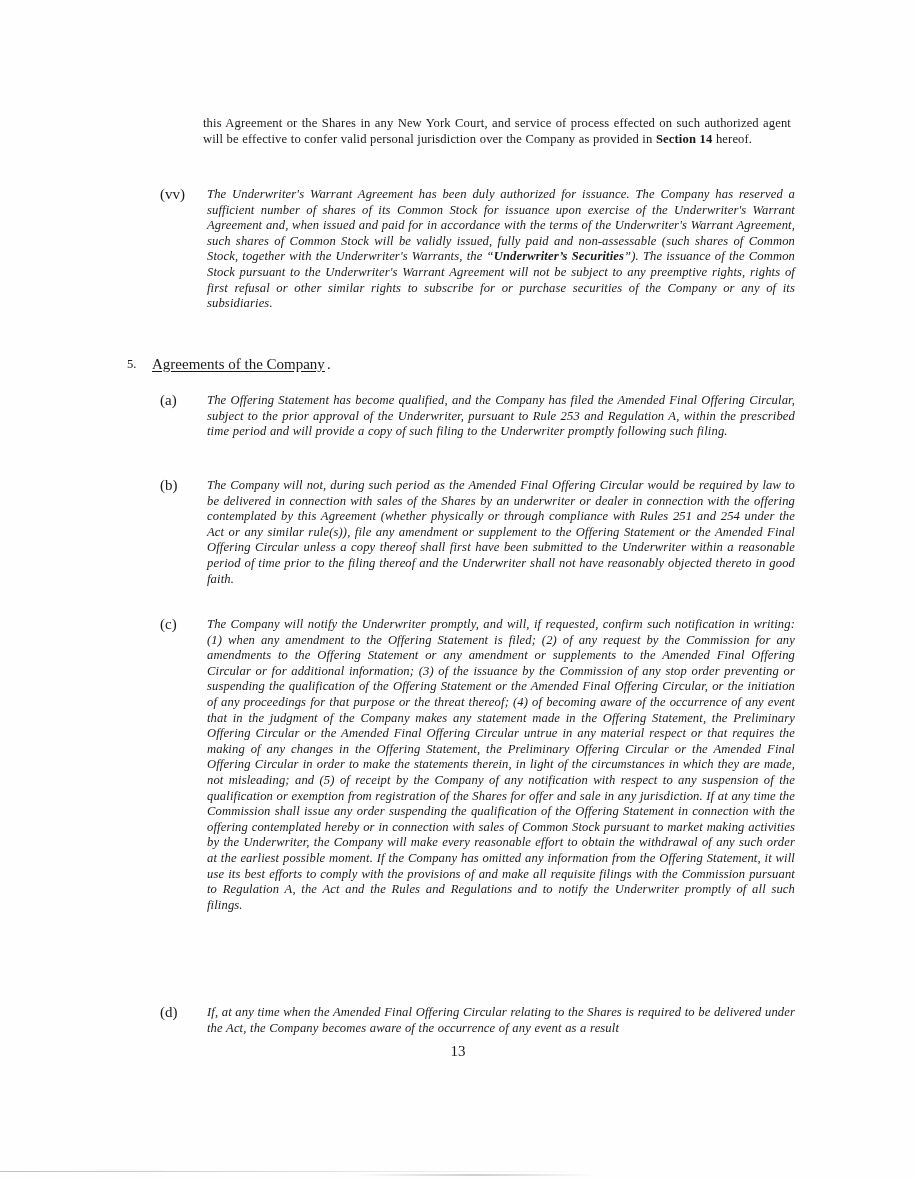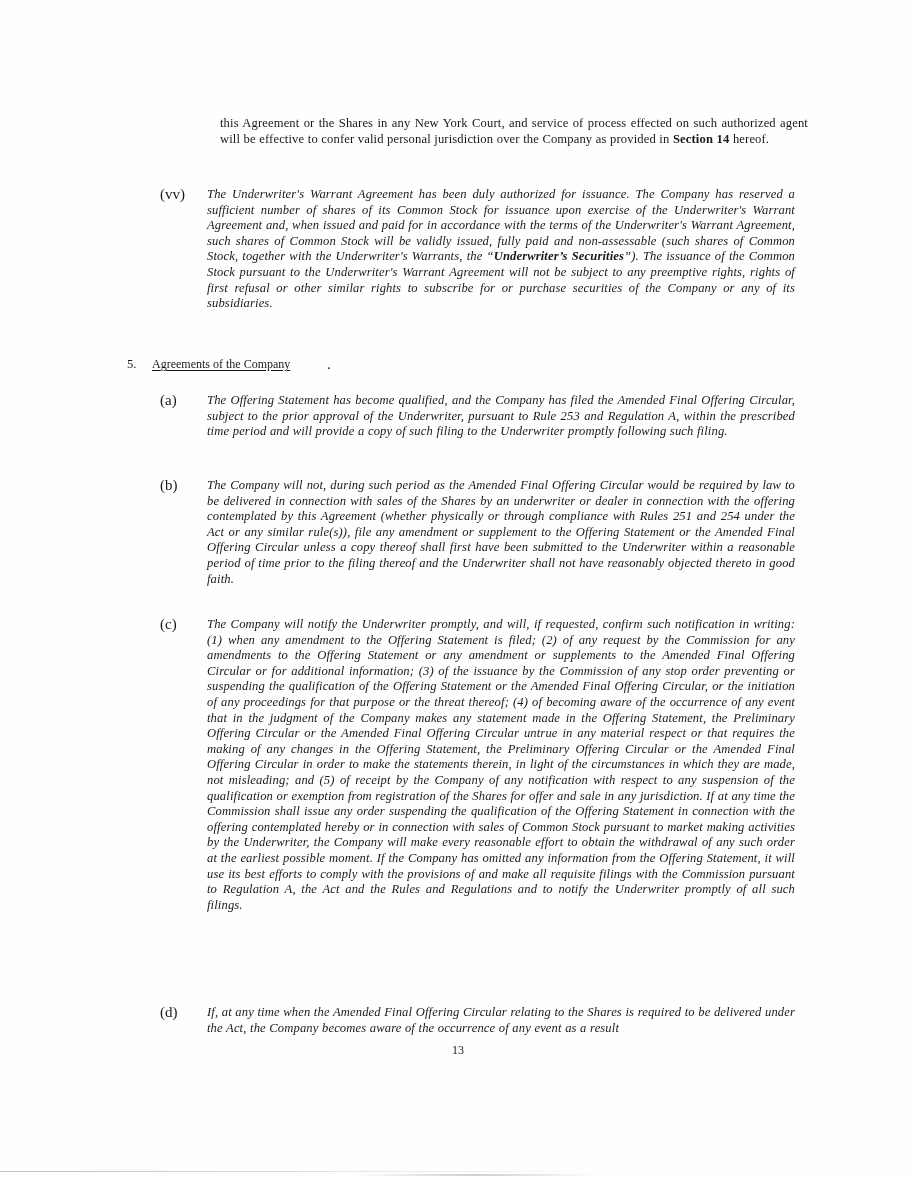--- a/index.html
+++ b/index.html
@@ -59,48 +59,48 @@
     letter-spacing: 0.01em;
     word-spacing: 0.02em;
   }
   .marker {
     position: absolute;
     font-size: 15px;
     line-height: 15.6px;
     white-space: nowrap;
   }
   .lead-para {
-    left: 220px;
+    left: 203px;
     width: 588px;
   }
   .body-para {
     left: 207px;
     width: 588px;
     font-style: italic;
   }
   .section-num {
     position: absolute;
     left: 127px;
     font-size: 12.6px;
     line-height: 15.6px;
   }
   .section-title {
     position: absolute;
     left: 152px;
-    font-size: 12px;
+    font-size: 15px;
     line-height: 15.6px;
     text-decoration: underline;
     text-underline-offset: 2px;
   }
   .page-number {
     position: absolute;
     left: 0;
     width: 916px;
     text-align: center;
-    font-size: 12px;
+    font-size: 15px;
   }
   b, .b { font-weight: bold; }
 
   
   .content {
     filter: contrast(1.02);
   }
 </style>
 </head>
 <body>

